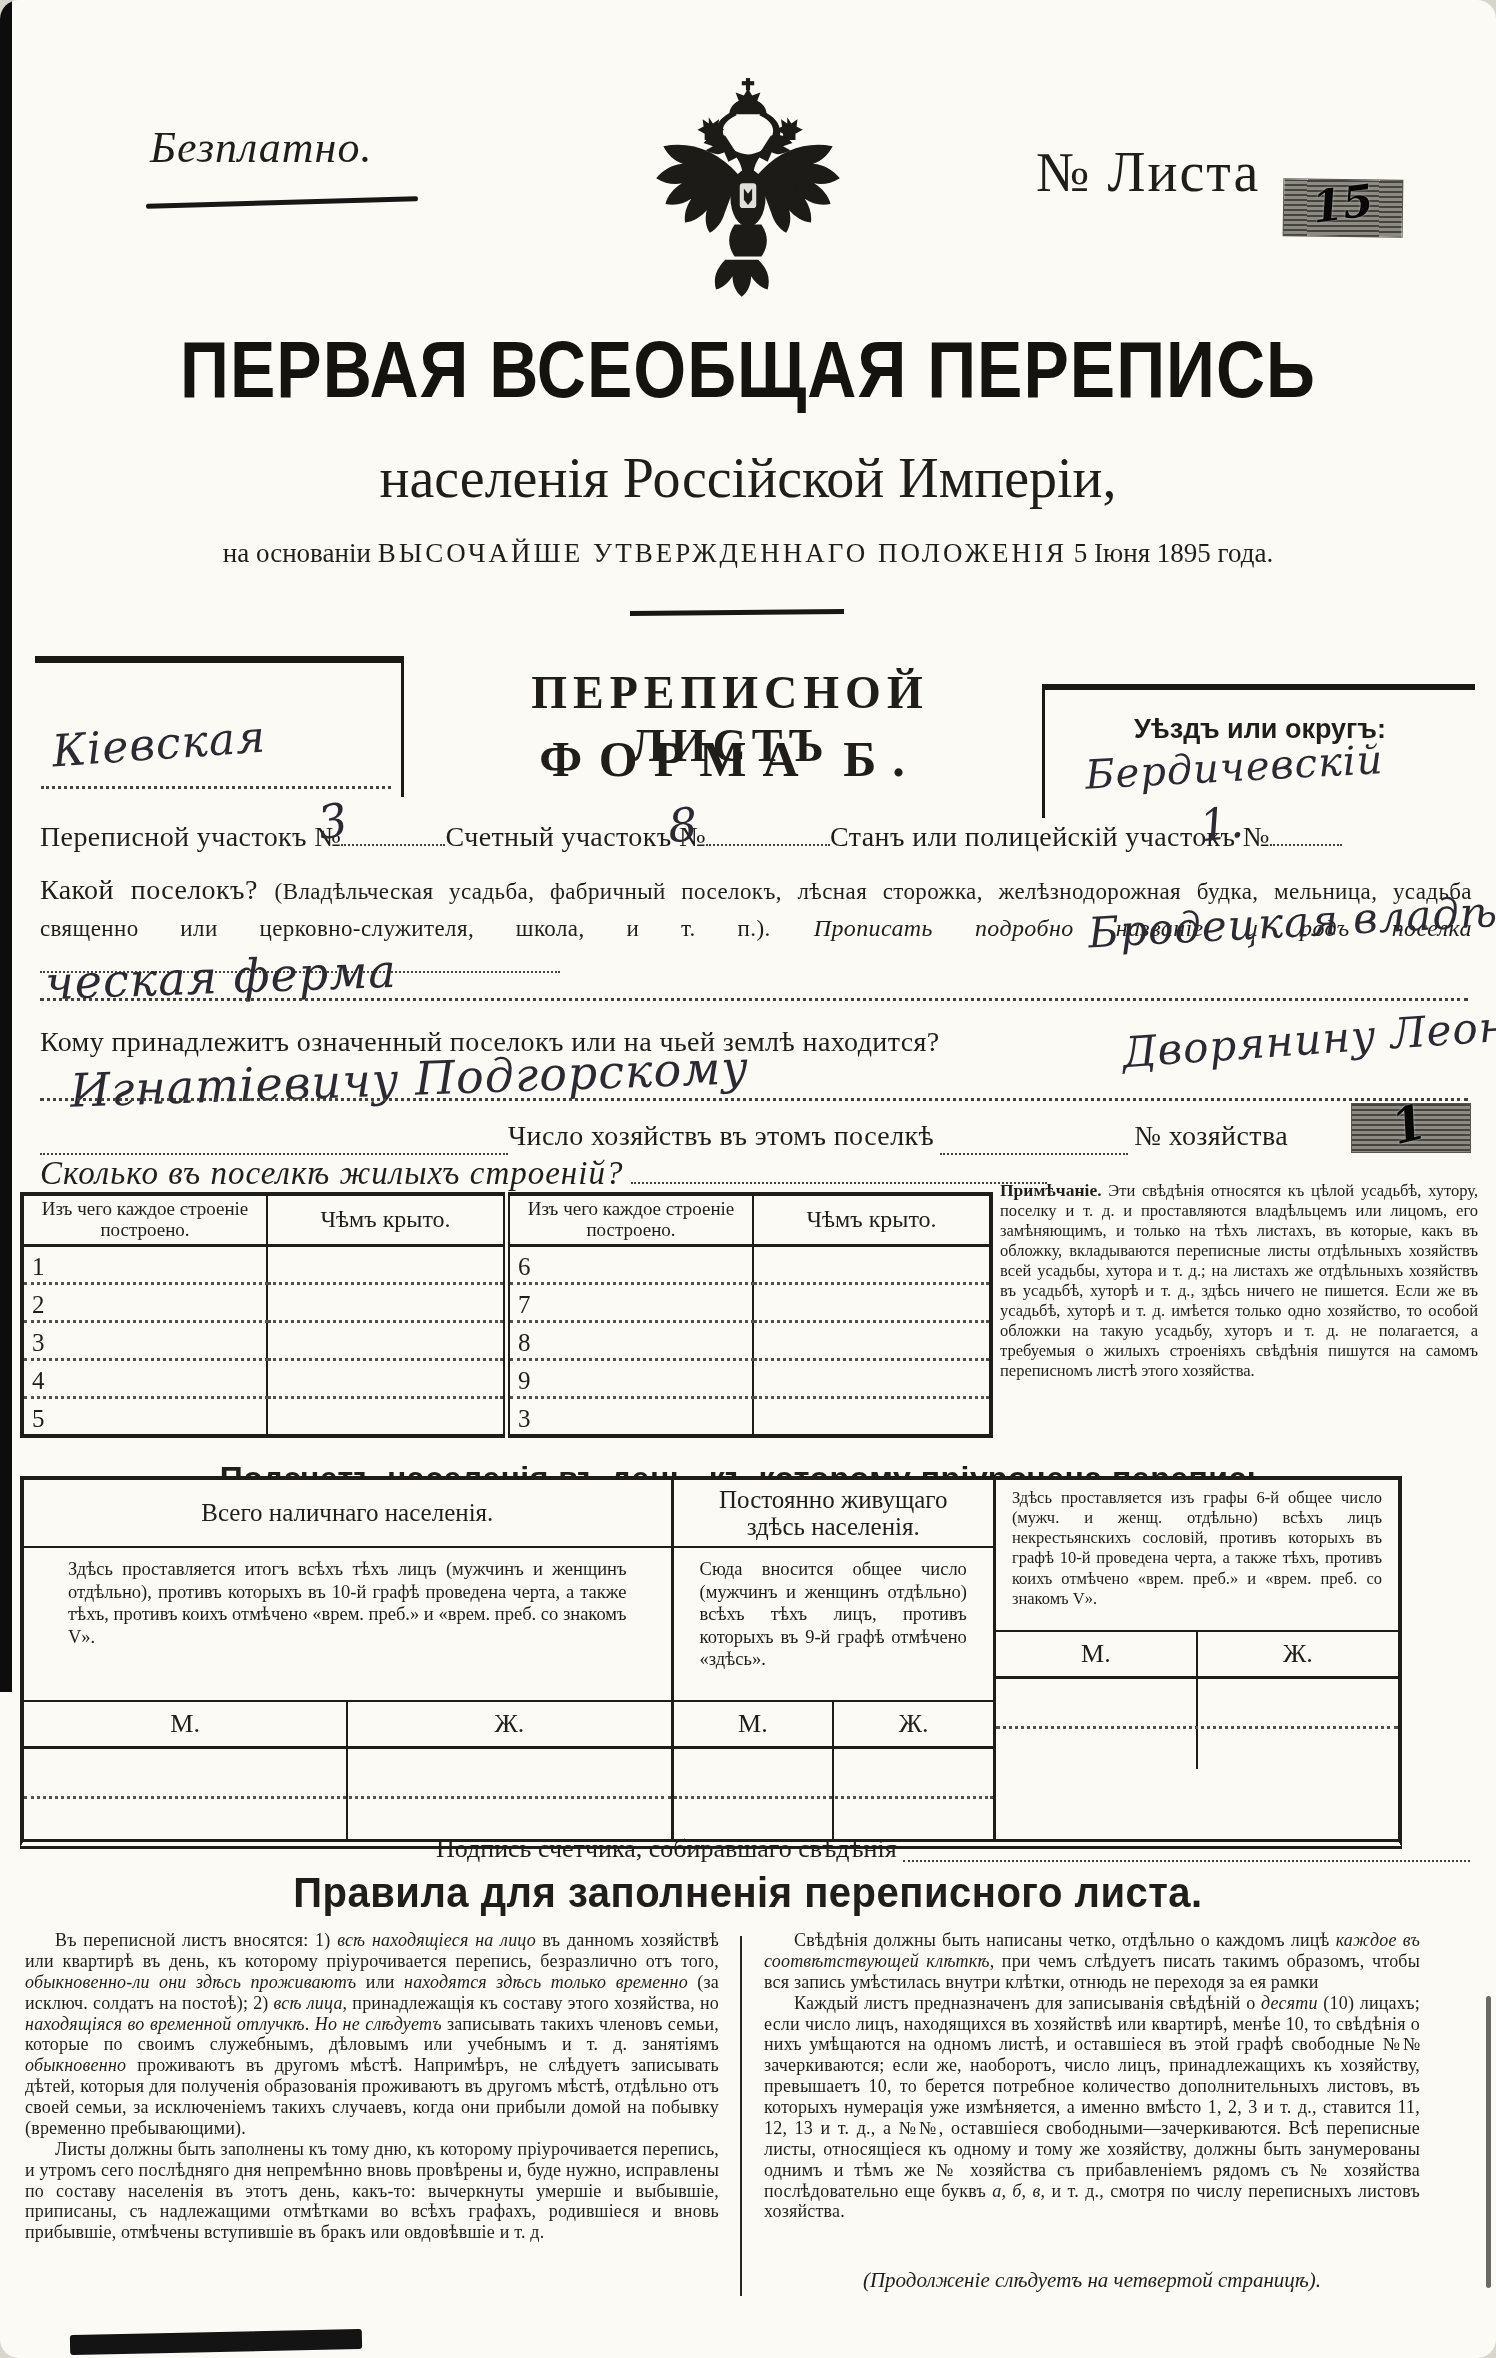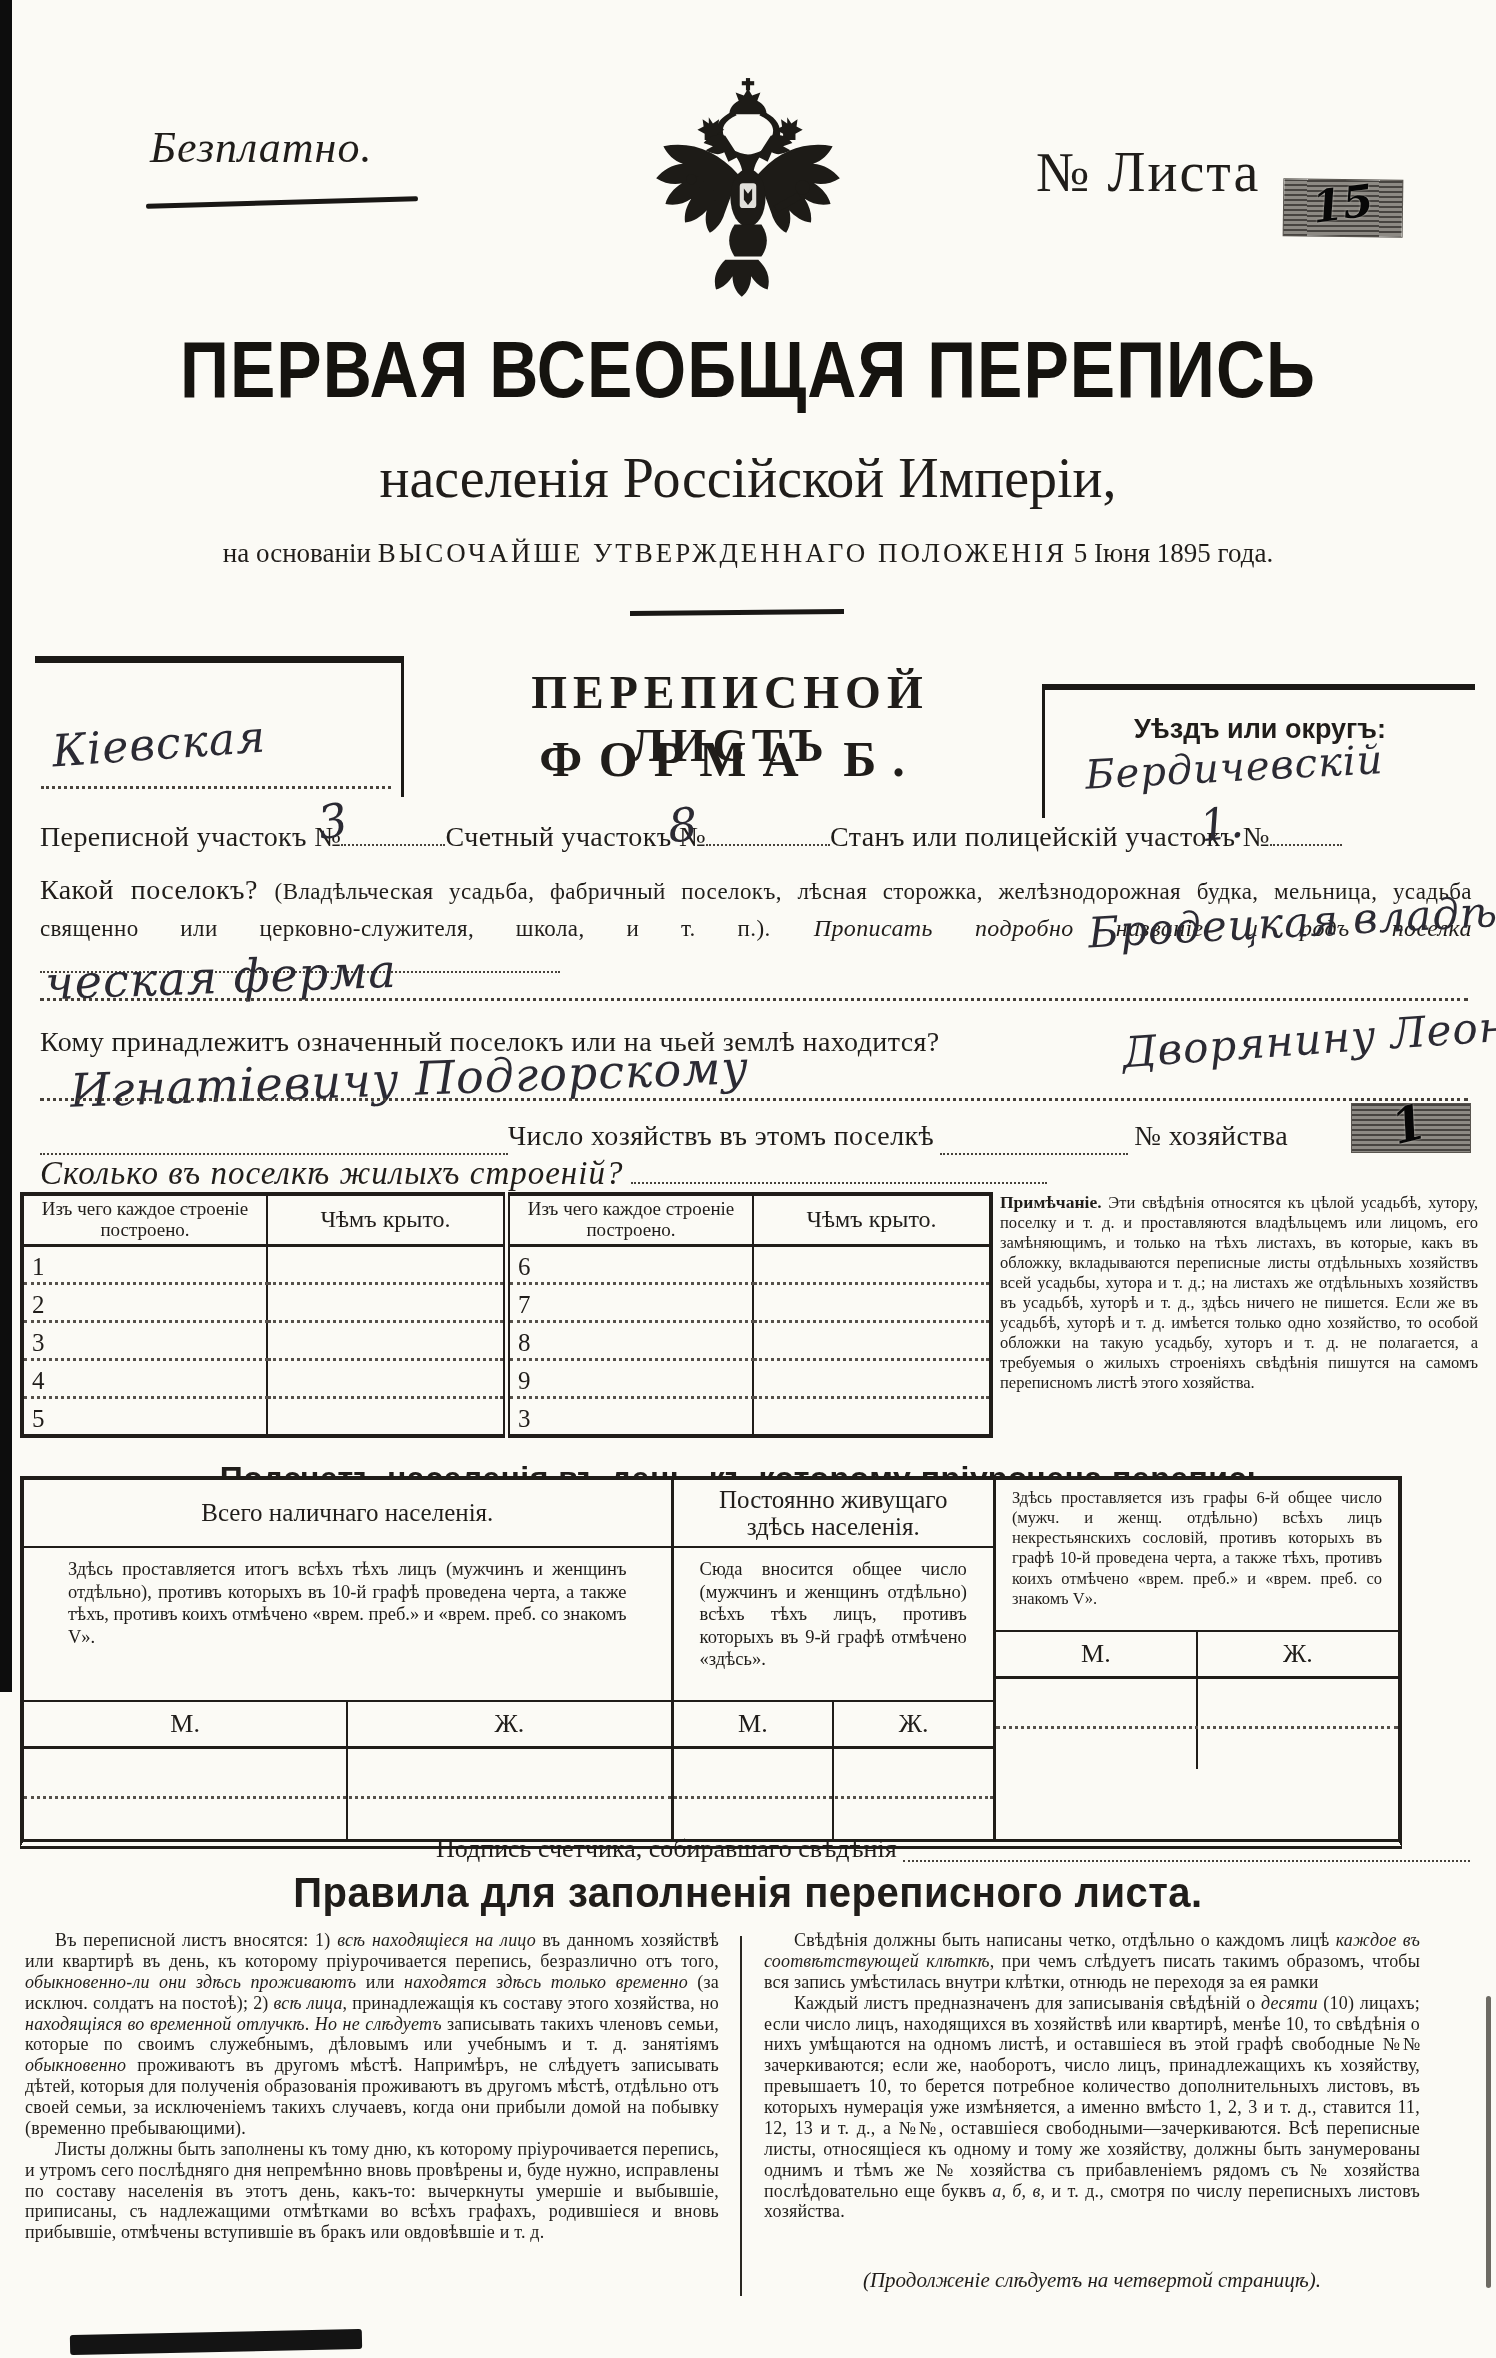--- a/index.html
+++ b/index.html
@@ -1,17 +1,17 @@
 <!DOCTYPE html>
 <html><head>
 <meta charset="utf-8">
 <style>
   html,body{margin:0;padding:0;background:#d8d5cd;}
   .page{position:relative;width:1496px;height:2358px;background:#fbfaf5;overflow:hidden;
-        font-family:"Liberation Serif",serif;color:#201d1a;}
+        font-family:"Liberation Serif",serif;color:#201d1a;border-radius:19px;}
   .abs{position:absolute;}
   
   .scan-left{left:0;top:0;width:12px;height:1692px;background:#0d0d0d;}
   .scan-blob{left:70px;top:2332px;width:292px;height:20px;background:#141414;transform:rotate(-1.2deg);border-radius:3px;}
   .scan-right{left:1486px;top:1996px;width:5px;height:292px;background:#4a463f;border-radius:3px;opacity:.8;}
   
   .free-label{left:150px;top:122px;font-size:44px;font-style:italic;letter-spacing:1px;}
   .free-underline{left:146px;top:200px;width:272px;height:5px;background:#191715;transform:rotate(-1.6deg);border-radius:2px;}
   .eagle{left:628px;top:76px;width:240px;height:258px;}
   .eagle svg{width:100%;height:100%;}
@@ -73,21 +73,21 @@
   .btable th{font-weight:normal;border-bottom:3px solid #201d19;padding:3px 2px;vertical-align:middle;}
   .bc1,.bc3{width:238px;font-size:19px;line-height:1.1;}
   .bc2,.bc4{width:231px;font-size:24px;}
   .bc2{border-left:2px solid #201d19;} .bc4{border-left:2px solid #201d19;}
   .bc3{border-left:7px double #201d19;}
   .btable td{height:33px;border-bottom:3px dotted #55504a;vertical-align:bottom;}
   .bnum{font-size:25px;padding-left:8px;}
   .bmat{border-left:2px solid #201d19;}
   .bsep{border-left:7px double #201d19;}
   
-  .note{left:1000px;top:1180px;width:478px;font-size:16.5px;line-height:1.21;text-align:justify;margin-top:12px;}
+  .note{left:1000px;top:1180px;width:478px;font-size:16.5px;line-height:1.21;text-align:justify;}
   .note b{font-size:17.5px;}
   
   .count-heading{left:0;right:0;top:1434px;text-align:center;font-family:"Liberation Sans",sans-serif;
                  font-weight:700;font-size:32px;letter-spacing:.5px;margin-top:26px;}
   .ctable{position:absolute;left:20px;top:1476px;width:1374px;display:flex;
           border:4px solid #201d19;border-bottom:10px double #201d19;background:#fbfaf5;}
   .ccol{display:flex;flex-direction:column;}
   .ccol:nth-child(1){width:648px;border-right:3px solid #201d19;}
   .ccol:nth-child(2){width:320px;border-right:3px solid #201d19;}
   .ccol:nth-child(3){width:403px;}

